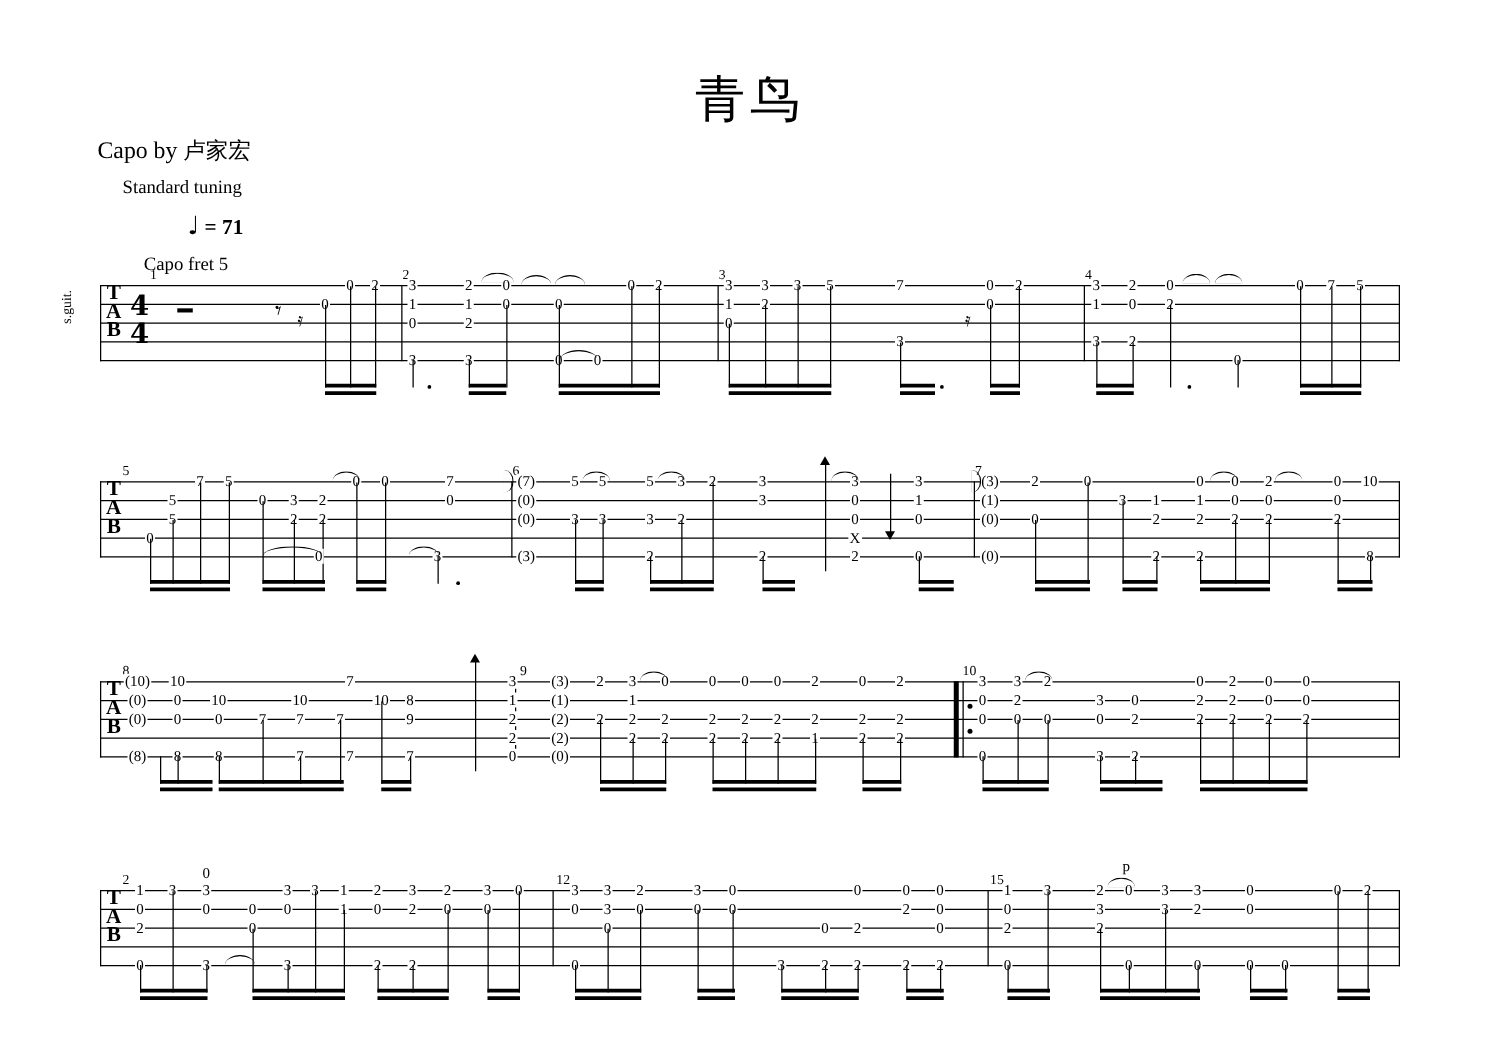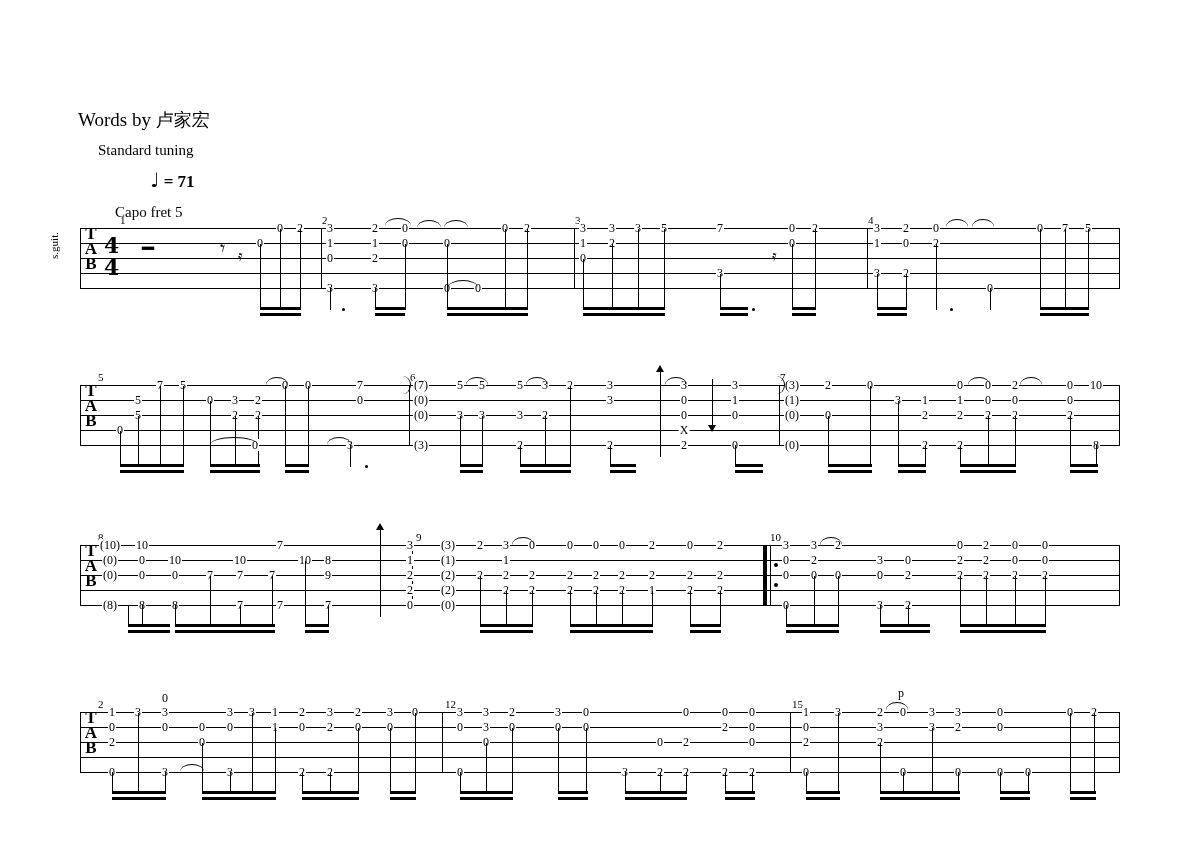--- a/index.html
+++ b/index.html
@@ -76,22 +76,23 @@
   .repeat .thick{position:absolute;width:4px;height:61px;background:#000;left:0;top:0;}
   .repeat .thin{position:absolute;width:1px;height:61px;background:#000;left:7px;top:0;}
   .repeat .rdot{position:absolute;width:4px;height:4px;border-radius:50%;background:#000;left:11px;}
   .ptext{position:absolute;font-size:12px;font-family:"Liberation Serif", serif;}
 </style>
 </head>
 <body>
 
 <div class="sheet">
 
+  <div class="title">青鸟</div>
   <div class="words-by">
-    <span>Words by</span>
+    <span>Capo by</span>
     <span class="cn">卢家宏</span>
   </div>
   <div class="tuning">Standard tuning</div>
   <div class="tempo">
     <span class="note">♩</span>
     <span>= 71</span>
   </div>
   <div class="capo">Capo fret 5</div>
 
   <div class="system" style="top:228px;">

